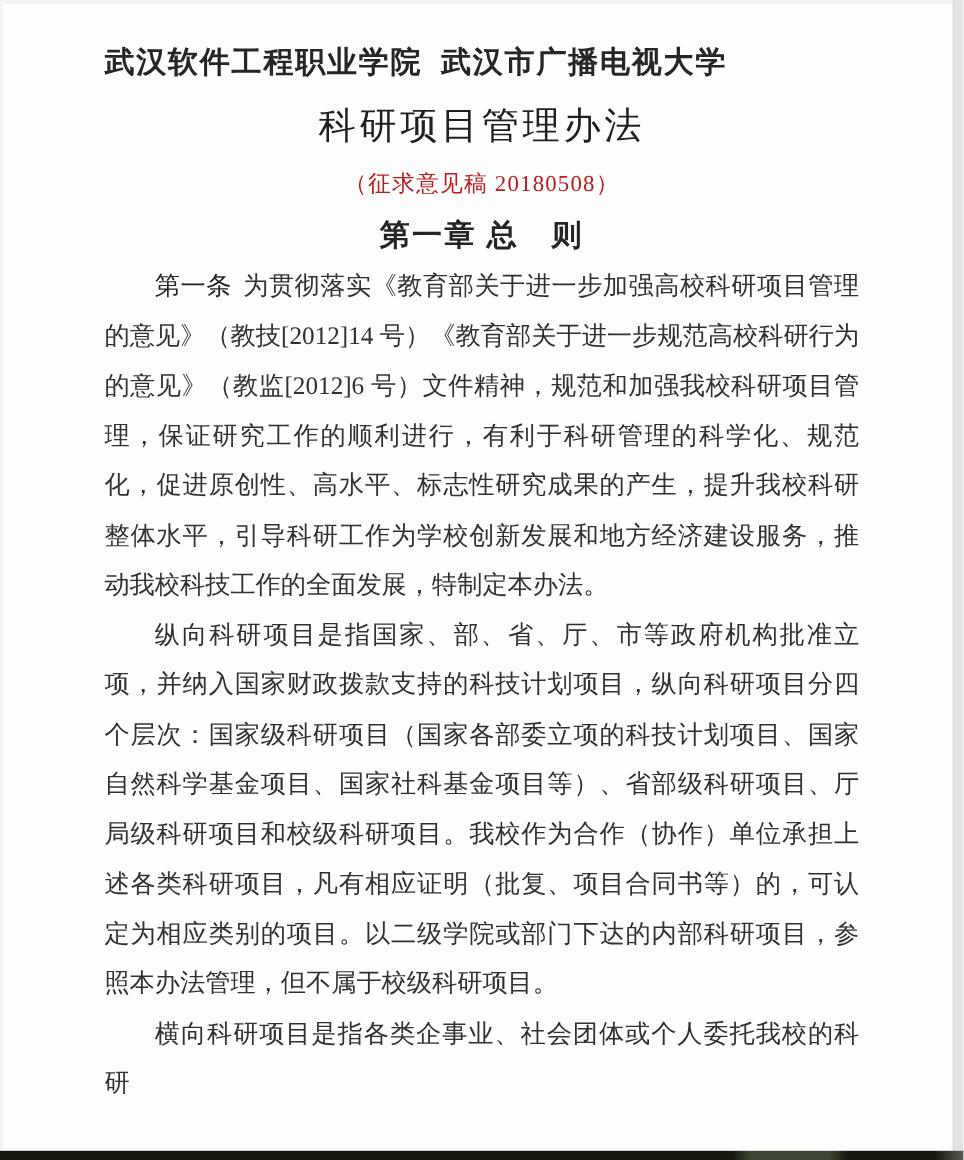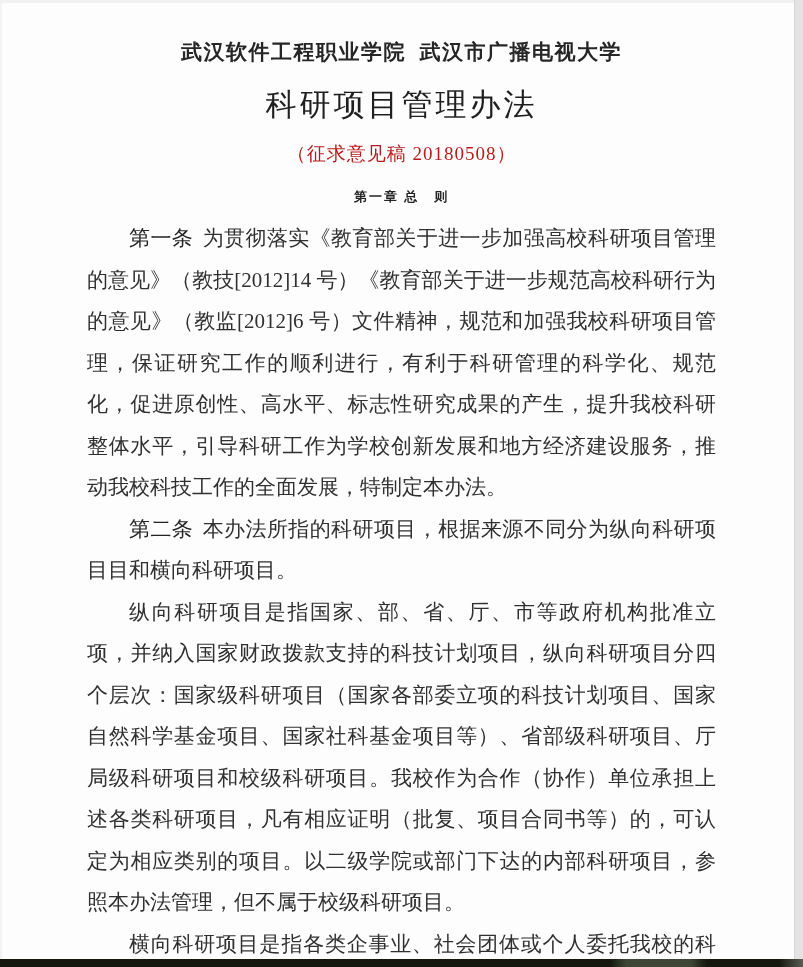--- a/index.html
+++ b/index.html
@@ -24,22 +24,21 @@
     background: #fdfdfd;
     border-left: 2px solid #f3f3f3;
     border-top: 3px solid #f1f1f1;
     box-sizing: border-box;
     color: #2e2e2e;
   }
   .content {
     padding: 36px 78px 0 85px;
   }
   .institutions {
-    text-align: center;
-    font-size: 21px;
+    font-size: 25px;
     font-weight: bold;
     line-height: 27px;
     letter-spacing: 1.5px;
     color: #262626;
     white-space: pre;
   }
   .doc-title {
     text-align: center;
     font-size: 31px;
     font-weight: normal;
@@ -51,21 +50,21 @@
   .draft-note {
     text-align: center;
     font-size: 19px;
     line-height: 25px;
     margin-top: 17px;
     letter-spacing: 1px;
     color: #b91c1c;
   }
   .chapter-heading {
     text-align: center;
-    font-size: 13px;
+    font-size: 25px;
     font-weight: bold;
     line-height: 25px;
     margin-top: 18px;
     letter-spacing: 2px;
     color: #242424;
     white-space: pre;
   }
   .body-text {
     margin-top: 9px;
     font-size: 21px;
@@ -125,23 +124,20 @@
 
     <div class="draft-note">（征求意见稿 20180508）</div>
 
     <div class="chapter-heading">第一章 总　则</div>
 
     <div class="body-text">
       <p class="para">
         <span class="para-label">第一条</span><span>为贯彻落实《教育部关于进一步加强高校科研项目管理的意见》（教技[2012]14 号）《教育部关于进一步规范高校科研行为的意见》（教监[2012]6 号）文件精神，规范和加强我校科研项目管理，保证研究工作的顺利进行，有利于科研管理的科学化、规范化，促进原创性、高水平、标志性研究成果的产生，提升我校科研整体水平，引导科研工作为学校创新发展和地方经济建设服务，推动我校科技工作的全面发展，特制定本办法。</span>
       </p>
       <p class="para">
-        <span class="para-label">第二条</span><span>本办法所指的科研项目，根据来源不同分为纵向科研项目目和横向科研项目。</span>
-      </p>
-      <p class="para">
         <span>纵向科研项目是指国家、部、省、厅、市等政府机构批准立项，并纳入国家财政拨款支持的科技计划项目，纵向科研项目分四个层次：国家级科研项目（国家各部委立项的科技计划项目、国家自然科学基金项目、国家社科基金项目等）、省部级科研项目、厅局级科研项目和校级科研项目。我校作为合作（协作）单位承担上述各类科研项目，凡有相应证明（批复、项目合同书等）的，可认定为相应类别的项目。以二级学院或部门下达的内部科研项目，参照本办法管理，但不属于校级科研项目。</span>
       </p>
       <p class="para">
         <span>横向科研项目是指各类企事业、社会团体或个人委托我校的科研</span>
       </p>
     </div>
 
   </div>
 </div>
 

